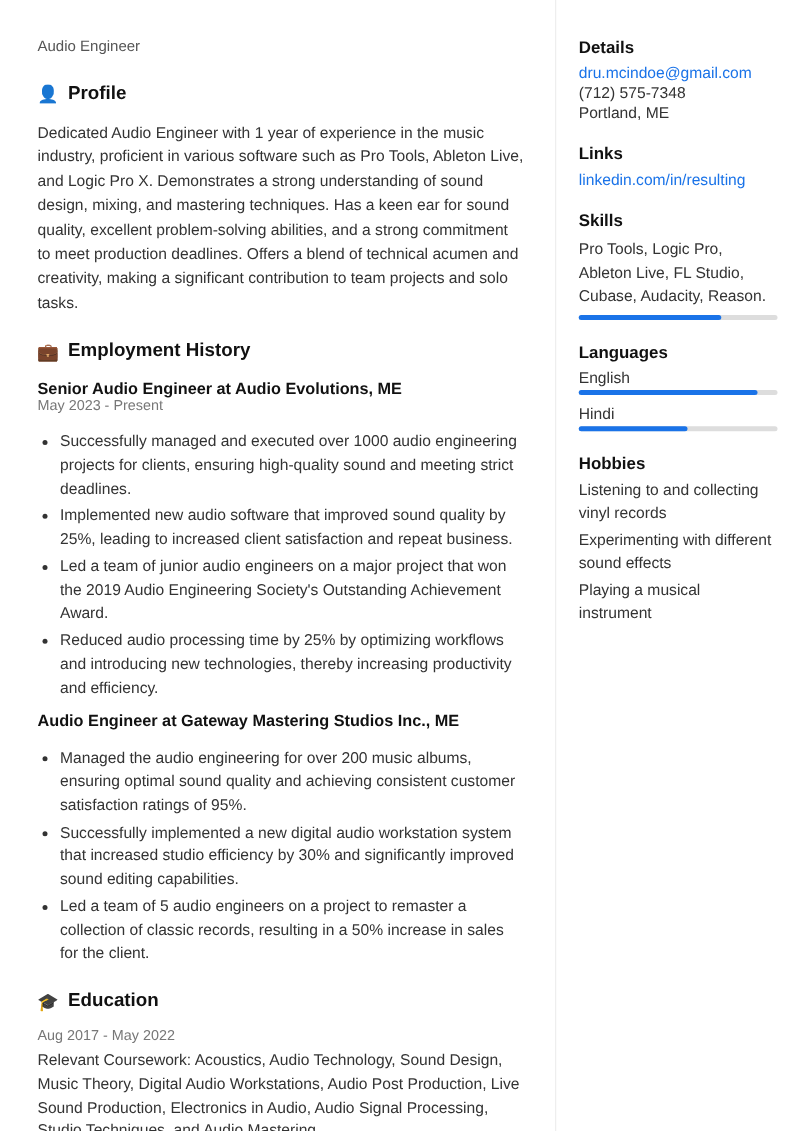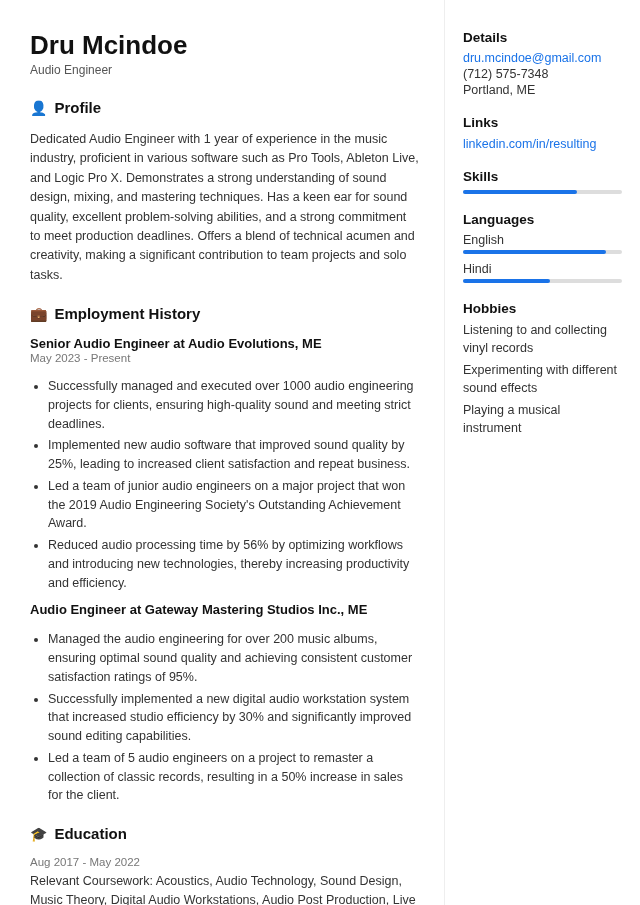--- a/index.html
+++ b/index.html
@@ -164,21 +164,20 @@
     }
   </style>
 </head>
 <body>
 
 <div class="page">
 
   <div class="left-col">
 
     <div>
-      <div class="name">Dru Mcindoe</div>
       <div class="title">Audio Engineer</div>
     </div>
 
     <div class="section">
       <div class="section-title">
         <span class="section-icon">👤</span>
         <span>Profile</span>
       </div>
       <p class="profile-text">Dedicated Audio Engineer with 1 year of experience in the music industry, proficient in various software such as Pro Tools, Ableton Live, and Logic Pro X. Demonstrates a strong understanding of sound design, mixing, and mastering techniques. Has a keen ear for sound quality, excellent problem-solving abilities, and a strong commitment to meet production deadlines. Offers a blend of technical acumen and creativity, making a significant contribution to team projects and solo tasks.</p>
     </div>
@@ -189,21 +188,21 @@
         <span>Employment History</span>
       </div>
 
       <div>
         <div class="job-title">Senior Audio Engineer at Audio Evolutions, ME</div>
         <div class="job-date">May 2023 - Present</div>
         <ul class="job-bullets">
           <li>Successfully managed and executed over 1000 audio engineering projects for clients, ensuring high-quality sound and meeting strict deadlines.</li>
           <li>Implemented new audio software that improved sound quality by 25%, leading to increased client satisfaction and repeat business.</li>
           <li>Led a team of junior audio engineers on a major project that won the 2019 Audio Engineering Society's Outstanding Achievement Award.</li>
-          <li>Reduced audio processing time by 56% by optimizing workflows and introducing new technologies, thereby increasing productivity and efficiency.</li>
+          <li>Reduced audio processing time by 25% by optimizing workflows and introducing new technologies, thereby increasing productivity and efficiency.</li>
         </ul>
       </div>
 
       <div>
         <div class="job-title">Audio Engineer at Gateway Mastering Studios Inc., ME</div>
         <ul class="job-bullets">
           <li>Managed the audio engineering for over 200 music albums, ensuring optimal sound quality and achieving consistent customer satisfaction ratings of 95%.</li>
           <li>Successfully implemented a new digital audio workstation system that increased studio efficiency by 30% and significantly improved sound editing capabilities.</li>
           <li>Led a team of 5 audio engineers on a project to remaster a collection of classic records, resulting in a 50% increase in sales for the client.</li>
         </ul>
@@ -234,20 +233,21 @@
       <div class="detail-item">Portland, ME</div>
     </div>
 
     <div class="right-section">
       <div class="right-section-title">Links</div>
       <a class="detail-link" href="#">linkedin.com/in/resulting</a>
     </div>
 
     <div class="right-section">
       <div class="right-section-title">Skills</div>
+      <div class="skills-text">Pro Tools, Logic Pro, Ableton Live, FL Studio, Cubase, Audacity, Reason.</div>
       <div class="skills-bar-container">
         <div class="skills-bar">
           <div class="skills-bar-fill" style="width: 72%;"></div>
         </div>
       </div>
     </div>
 
     <div class="right-section">
       <div class="right-section-title">Languages</div>
       <div class="lang-item">

